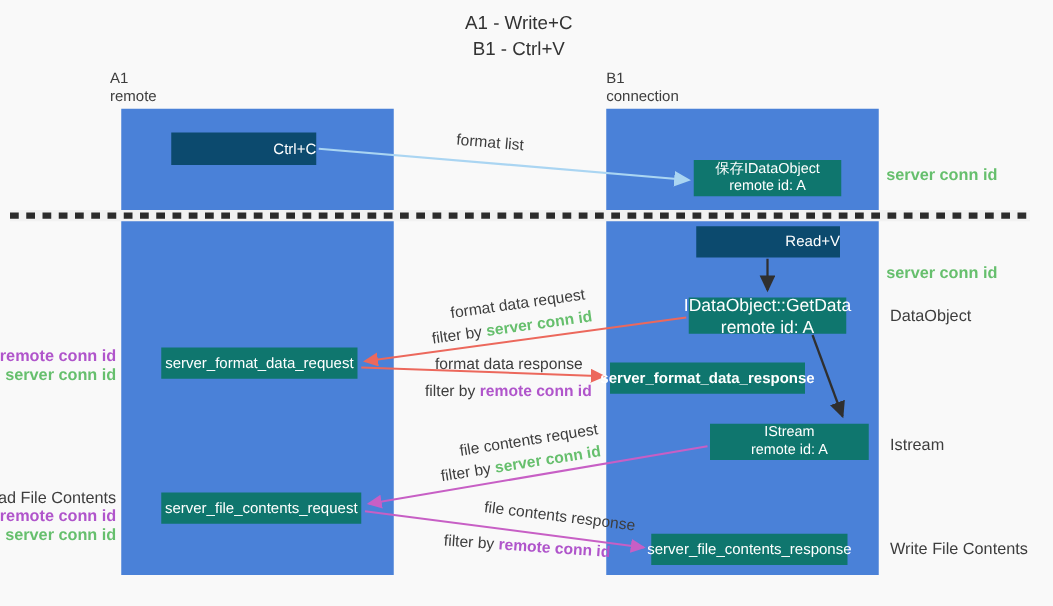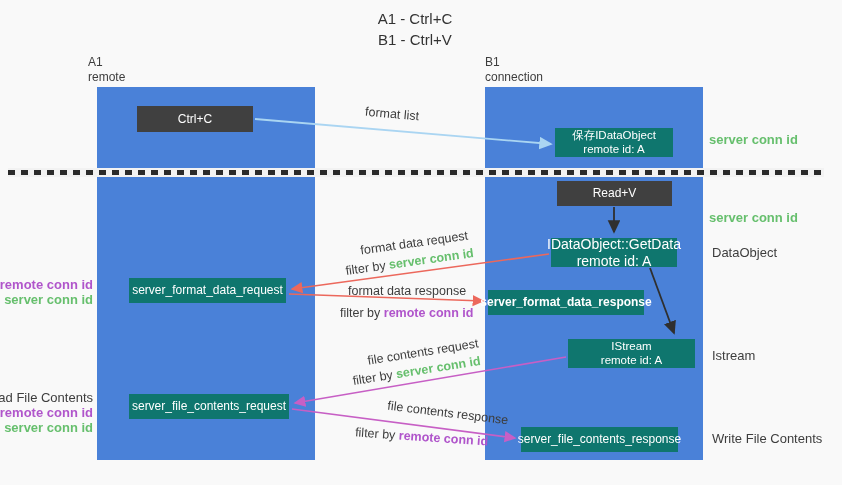--- a/index.html
+++ b/index.html
@@ -28,21 +28,21 @@
   }
 
   .overlay { position: absolute; left: 0; top: 0; z-index: 3; pointer-events: none; }
 
   .node {
     position: absolute; z-index: 4;
     display: flex; flex-direction: column; align-items: center; justify-content: center;
     color: #ffffff; font-size: 12px; line-height: 1.2; text-align: center;
     white-space: nowrap;
   }
-  .node.green  { background: #404040; }
+  .node.green  { background: #0c4a6e; align-items: flex-end; }
   .node.orange { background: #0f766e; }
 
   .arrow-label {
     position: absolute; z-index: 5; white-space: nowrap;
     font-size: 12.5px; color: #3d3d3d;
     transform-origin: center center;
   }
   .arrow-label .green  { color: #66bf6d; font-weight: bold; }
   .arrow-label .purple { color: #b055cb; font-weight: bold; }
 
@@ -55,21 +55,21 @@
   .left-group .green  { color: #66bf6d; font-weight: bold; }
   .left-group .purple { color: #b055cb; font-weight: bold; }
   .left-group .dark   { color: #3d3d3d; }
 </style>
 </head>
 <body>
 
 <div class="canvas">
 
   <div class="title">
-    <div>A1 - Ctrl+C</div>
+    <div>A1 - Write+C</div>
     <div>B1 - Ctrl+V</div>
   </div>
 
   <div class="col-header" style="left:88px;">
     <div>A1</div>
     <div>remote</div>
   </div>
   <div class="col-header" style="left:485px;">
     <div>B1</div>
     <div>connection</div>

